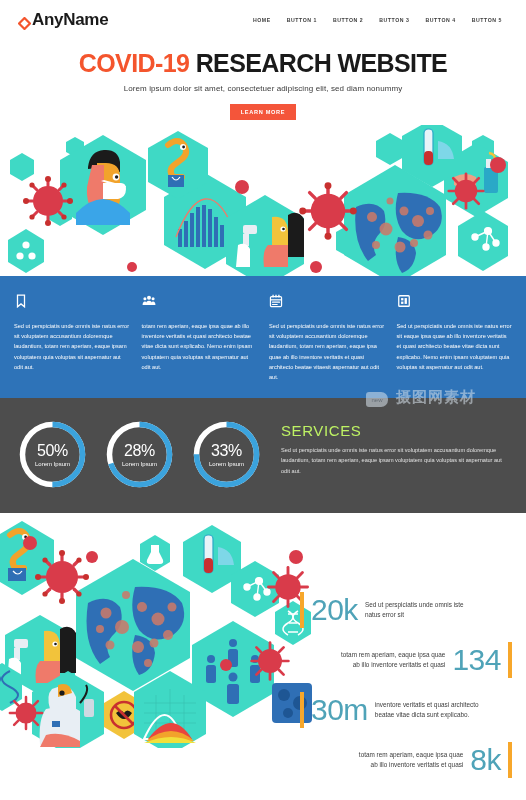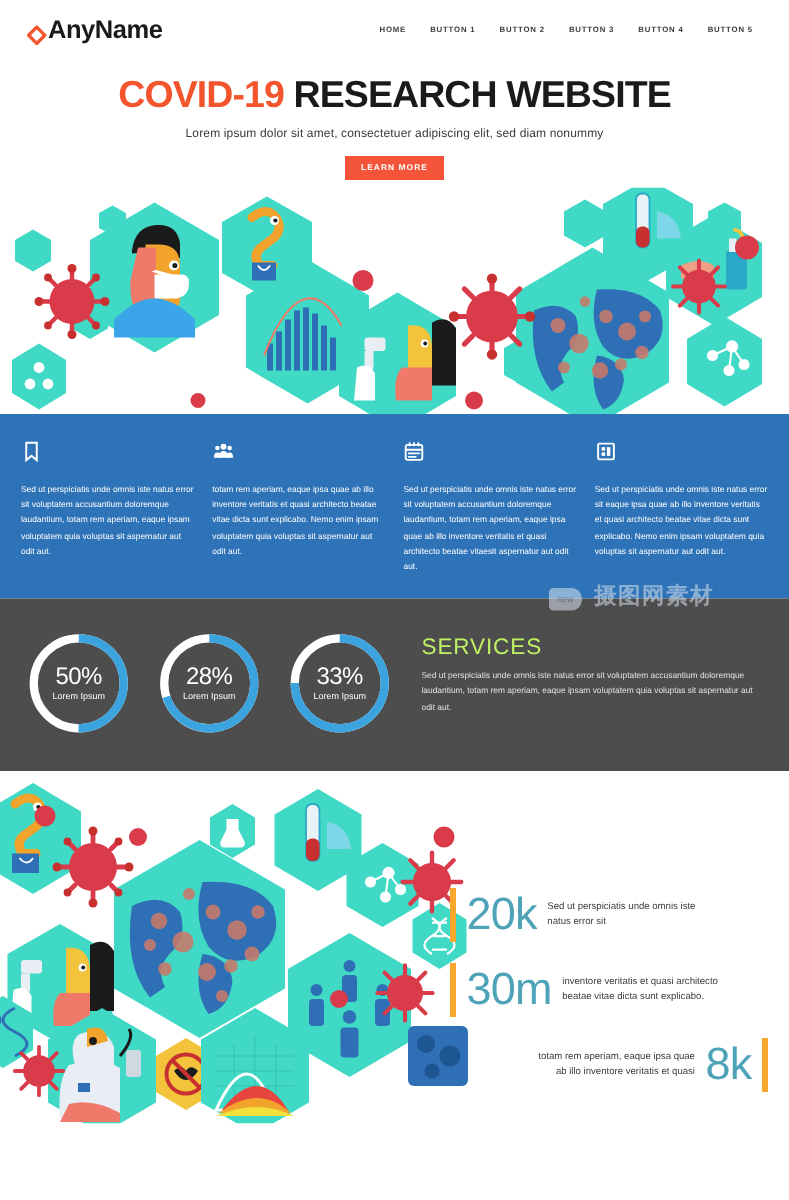--- a/index.html
+++ b/index.html
@@ -610,20 +610,25 @@
       </g>
     </svg>
   </div>
 
   <div class="stats">
     <div class="stat">
       <div class="stat-bar"></div>
       <div class="stat-num">20k</div>
       <div class="stat-desc">Sed ut perspiciatis unde omnis iste natus error sit</div>
     </div>
+    <div class="stat right">
+      <div class="stat-desc ta-right">totam rem aperiam, eaque ipsa quae ab illo inventore veritatis et quasi</div>
+      <div class="stat-num">134</div>
+      <div class="stat-bar"></div>
+    </div>
     <div class="stat">
       <div class="stat-bar"></div>
       <div class="stat-num">30m</div>
       <div class="stat-desc">inventore veritatis et quasi architecto beatae vitae dicta sunt explicabo.</div>
     </div>
     <div class="stat right">
       <div class="stat-desc ta-right">totam rem aperiam, eaque ipsa quae ab illo inventore veritatis et quasi</div>
       <div class="stat-num">8k</div>
       <div class="stat-bar"></div>
     </div>

